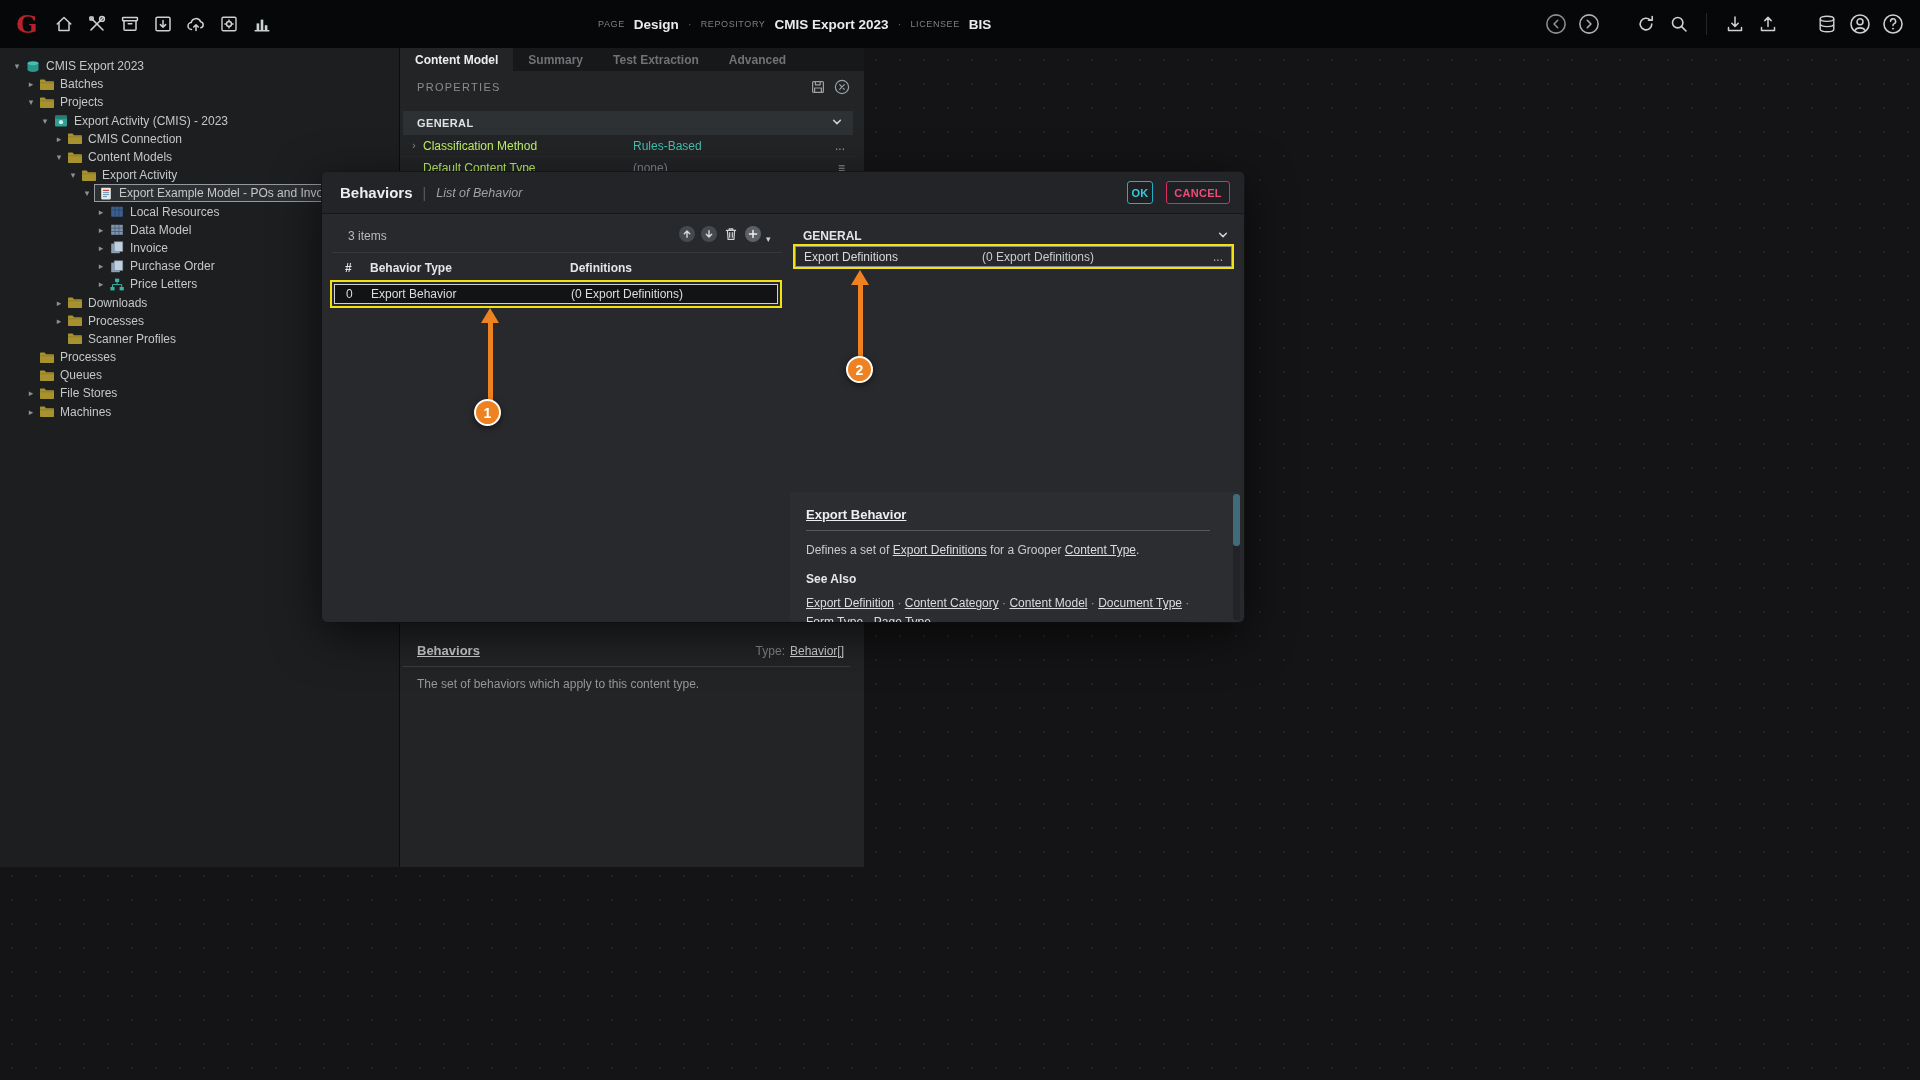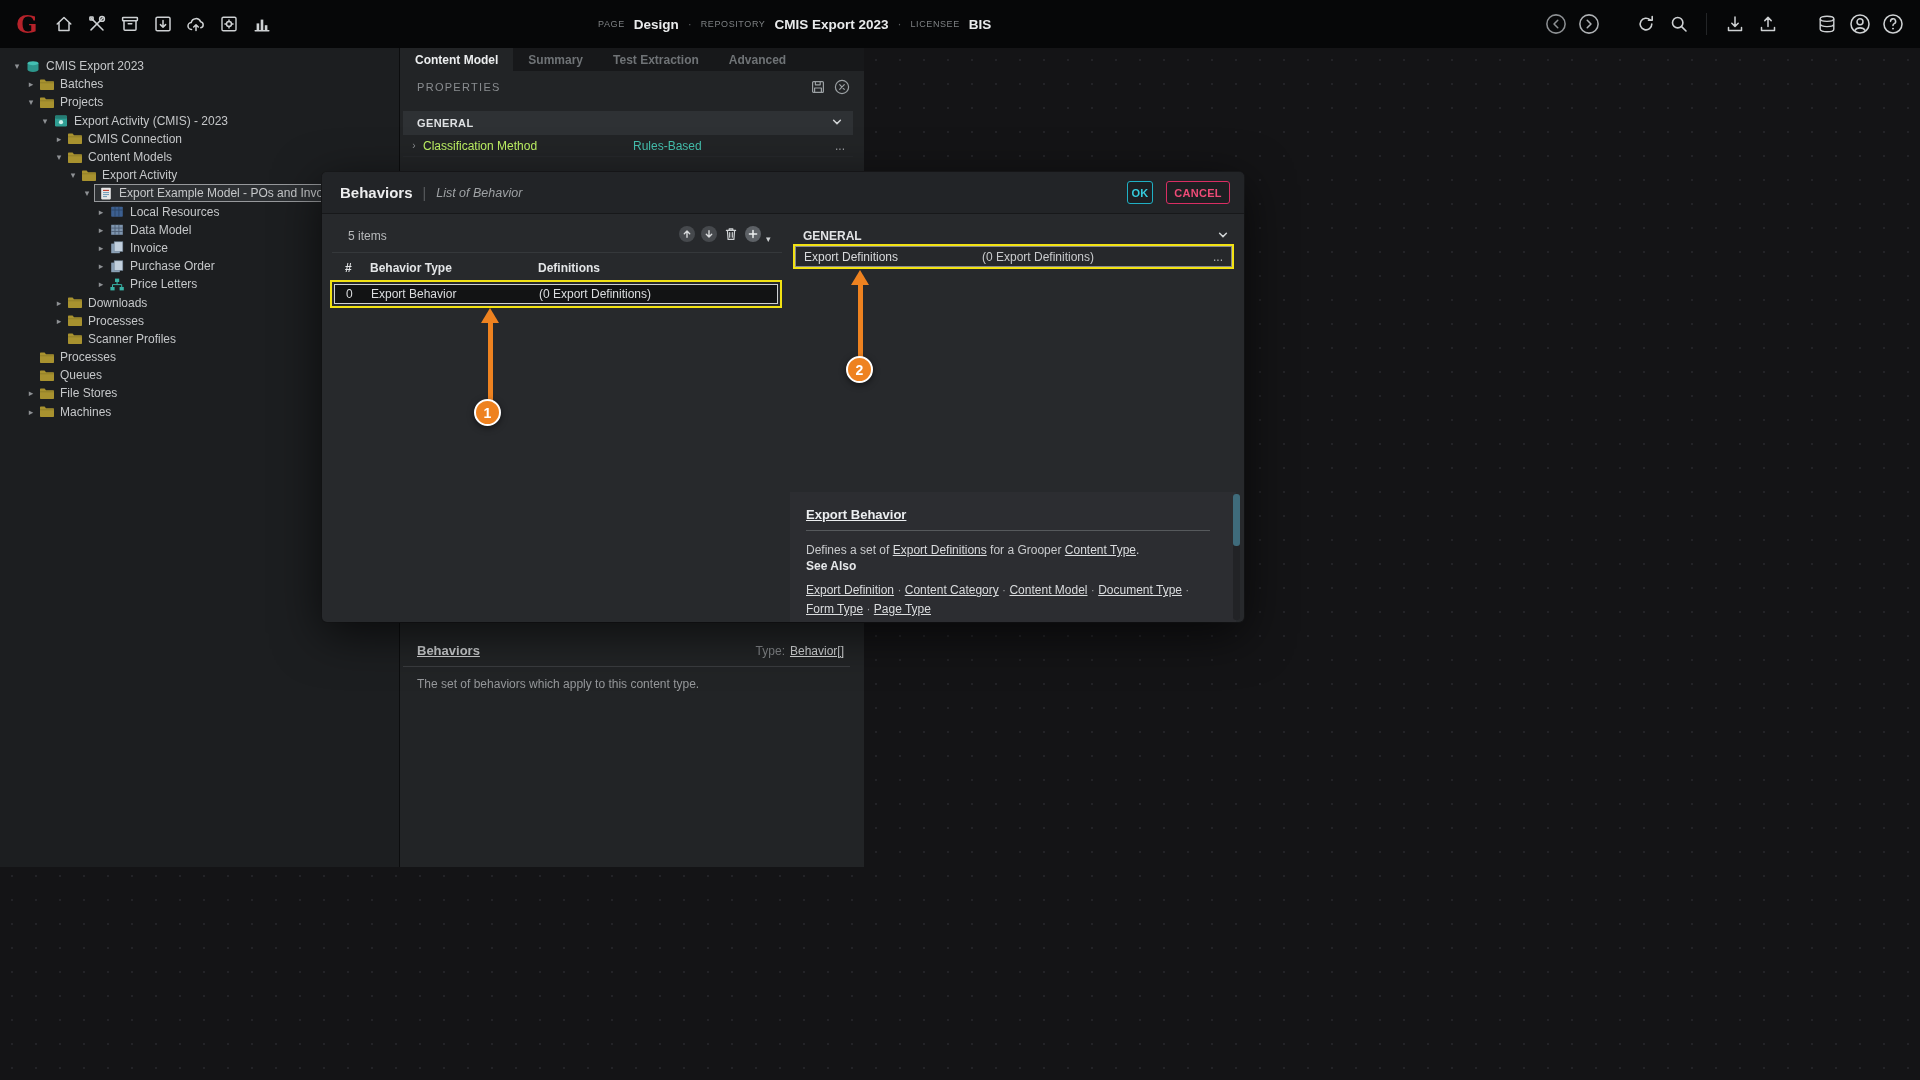--- a/index.html
+++ b/index.html
@@ -75,40 +75,40 @@
     display:flex; align-items:center; justify-content:center; cursor:pointer; letter-spacing:.3px; }
   .btn-ok { width:26px; border:1px solid #1fb0c4; color:#35ccdd; margin-right:13px; }
   .btn-cancel { width:64px; border:1px solid #d92e63; color:#ee4b77; }
   .dlg-count { position:absolute; left:26px; top:57px; font-size:12px; color:#b8babc; }
   .dlg-toolbar { position:absolute; left:356px; top:53px; display:flex; align-items:flex-start; gap:4px; }
   .tool-btn { cursor:pointer; display:flex; }
   .caret { font-size:9px; color:#cfd2d4; margin-top:9px; }
   .list-topline { position:absolute; left:10px; top:80px; width:450px; border-bottom:1px solid #35383b; }
   .list-headers { position:absolute; left:10px; top:89px; width:450px; display:flex;
     font-size:12px; font-weight:bold; color:#e3e5e7; padding-left:13px; }
-  .c1 { width:25px; } .c2 { width:168px; } .c3 { flex:1; }
+  .c1 { width:25px; } .c2 { width:200px; } .c3 { flex:1; }
   .row-box { position:absolute; left:8px; top:108px; width:452px; height:28px; border:2px solid #f2e213; cursor:pointer; }
   .row-inner { margin:2px; height:20px; border:1px solid #cfd1d3; background:#121314;
     display:flex; align-items:center; padding-left:11px; font-size:12px; color:#dcdee0; }
   .rp-general { position:absolute; left:481px; top:55px; width:426px; display:flex; align-items:center; }
   .rp-gen-title { font-size:12px; font-weight:bold; color:#e2e4e6; flex:1; }
   .rp-rowbox { position:absolute; left:471px; top:72px; width:441px; height:25px; border:2px solid #f2e213;
     background:#26282b; cursor:pointer; }
   .rp-row { height:100%; display:flex; align-items:center; border:1px solid #87898c; padding:0 8px;
     font-size:12px; color:#d8dadc; }
   .rp-label { width:178px; }
   .rp-value { flex:1; color:#c9cbcd; }
   .rp-trail { color:#b0b2b4; cursor:pointer; }
   .dlg-help { position:absolute; left:468px; top:320px; width:446px; height:130px; background:#2c2d31;
     padding:13px 26px 0 16px; overflow:hidden; }
   .help-title { font-size:13px; font-weight:bold; color:#eceef0; text-decoration:underline; display:inline-block; }
   .help-hr { border:none; border-top:1px solid #56595c; margin:7px 0 11px; }
   .help-body { font-size:12px; color:#c9cbcd; line-height:1.45; }
   .link { text-decoration:underline; color:#dadcde; cursor:pointer; }
-  .see-also-label { font-size:12px; font-weight:bold; color:#e6e8ea; }
+  .see-also-label { font-size:12px; font-weight:bold; color:#e6e8ea; margin-top:13px; }
   .see-also { font-size:12px; color:#9b9ea1; margin-top:8px; line-height:1.55; }
   .dlg-scroll { position:absolute; right:4px; top:322px; width:7px; height:126px; background:#222326; border-radius:3px; }
   .dlg-thumb { position:absolute; left:0; top:0; width:7px; height:52px; background:#3f6b7b; border-radius:3px; cursor:pointer; }
 
   
   .c-head { position:absolute; width:0; height:0; border-left:9px solid transparent;
     border-right:9px solid transparent; border-bottom:15px solid #ee8220; z-index:30; }
   .c-shaft { position:absolute; width:5px; background:#ee8220; z-index:30; }
   .c-badge { position:absolute; width:27px; height:27px; border-radius:50%; background:#ee8220;
     border:2.5px solid #fff; color:#fff; font-size:14px; font-weight:bold; display:flex;
@@ -487,20 +487,26 @@
       </span>
     </div>
 
     <div class="prop-rows" id="prop-rows">
         <div class="prop-row">
           <span class="pexp">›</span>
           <span class="plabel">Classification Method</span>
           <span class="pvalue accent">Rules-Based</span>
           <span class="ptrail">...</span>
         </div>
+        <div class="prop-row">
+          <span class="pexp"></span>
+          <span class="plabel">Default Content Type</span>
+          <span class="pvalue muted">(none)</span>
+          <span class="ptrail">≡</span>
+        </div>
       </div>
 
     <div class="bottom-help">
       <div class="bh-head">
         <span class="bh-title">Behaviors</span>
         <span class="bh-type-label">Type:</span>
         <span class="bh-type-value">Behavior[]</span>
       </div>
       <div class="bh-desc">The set of behaviors which apply to this content type.</div>
     </div>
@@ -508,21 +514,21 @@
 
   <div class="dialog">
     <div class="dlg-title">
       <span class="dlg-name">Behaviors</span>
       <span class="dlg-sep">|</span>
       <span class="dlg-sub">List of Behavior</span>
       <span class="btn btn-ok">OK</span>
       <span class="btn btn-cancel">CANCEL</span>
     </div>
 
-    <div class="dlg-count">5 items</div>
+    <div class="dlg-count">3 items</div>
 
     <div class="dlg-toolbar">
       <span class="tool-btn">
         <svg width="18" height="18" viewBox="0 0 18 18">
             <circle cx="9" cy="9" r="8" fill="#46494d"></circle>
             <path d="M9 12.2 V6.2 M6.3 8.7 L9 6 L11.7 8.7" stroke="#d8dadc" stroke-width="1.4" fill="none" stroke-linecap="round" stroke-linejoin="round"></path>
           </svg>
       </span>
       <span class="tool-btn">
         <svg width="18" height="18" viewBox="0 0 18 18">

